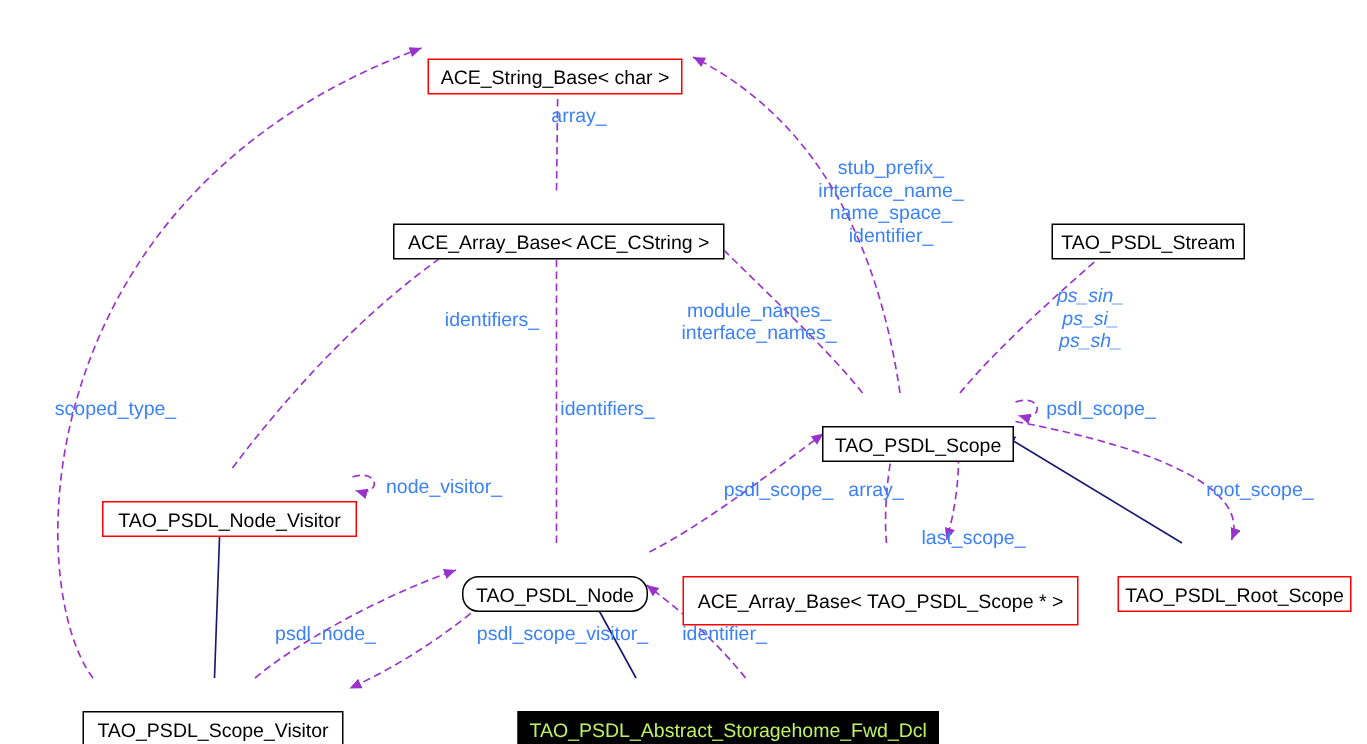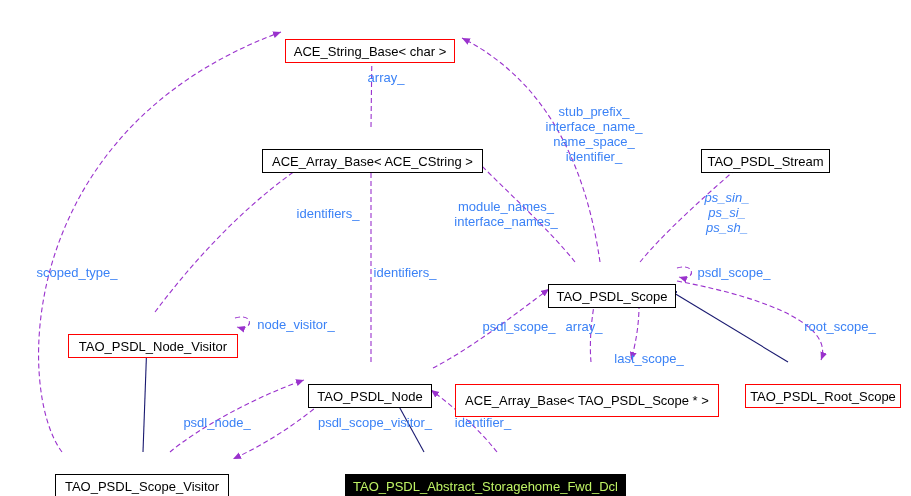--- a/index.html
+++ b/index.html
@@ -69,21 +69,21 @@
       <path d="M 497 452 C 478 428 455 408 431 390" fill="none" stroke-width="1.1" stroke="#9a32cd" stroke-dasharray="5,3" marker-end="url(#arrow-dashed)"></path>
       <path d="M 170 452 C 196 430 252 398 304 380" fill="none" stroke-width="1.1" stroke="#9a32cd" stroke-dasharray="5,3" marker-end="url(#arrow-dashed)"></path>
       <path d="M 338 388 C 306 418 270 442 233 459" fill="none" stroke-width="1.1" stroke="#9a32cd" stroke-dasharray="5,3" marker-end="url(#arrow-dashed)"></path>
     </svg>
   <div id="node-layer">
       <div class="node border-red" style="left: 285px; top: 18px; width: 170px; height: 24px;">ACE_String_Base&lt; char &gt;</div>
       <div class="node border-black" style="left: 262px; top: 128px; width: 221px; height: 24px;">ACE_Array_Base&lt; ACE_CString &gt;</div>
       <div class="node border-black" style="left: 701px; top: 128px; width: 129px; height: 24px;">TAO_PSDL_Stream</div>
       <div class="node border-black" style="left: 548px; top: 263px; width: 128px; height: 24px;">TAO_PSDL_Scope</div>
       <div class="node border-red" style="left: 68px; top: 313px; width: 170px; height: 24px;">TAO_PSDL_Node_Visitor</div>
-      <div class="node border-black" style="left: 308px; top: 363px; width: 124px; height: 24px;">TAO_PSDL_Node</div>
+      <div class="node border-black" style="left: 308px; top: 363px; width: 124px; height: 24px; border-radius: 11px;">TAO_PSDL_Node</div>
       <div class="node border-red" style="left: 455px; top: 363px; width: 264px; height: 33px;">ACE_Array_Base&lt; TAO_PSDL_Scope * &gt;</div>
       <div class="node border-red" style="left: 745px; top: 363px; width: 156px; height: 24px;">TAO_PSDL_Root_Scope</div>
       <div class="node border-black" style="left: 55px; top: 453px; width: 174px; height: 24px;">TAO_PSDL_Scope_Visitor</div>
       <div class="node border-black fill-dark" style="left: 345px; top: 453px; width: 281px; height: 24px;">TAO_PSDL_Abstract_Storagehome_Fwd_Dcl</div>
     </div>
   <div id="label-layer">
       <div class="edge-label" style="left: 386px; top: 77px;">
         <div>array_</div>
       </div>
       <div class="edge-label" style="left: 594px; top: 134px;">

